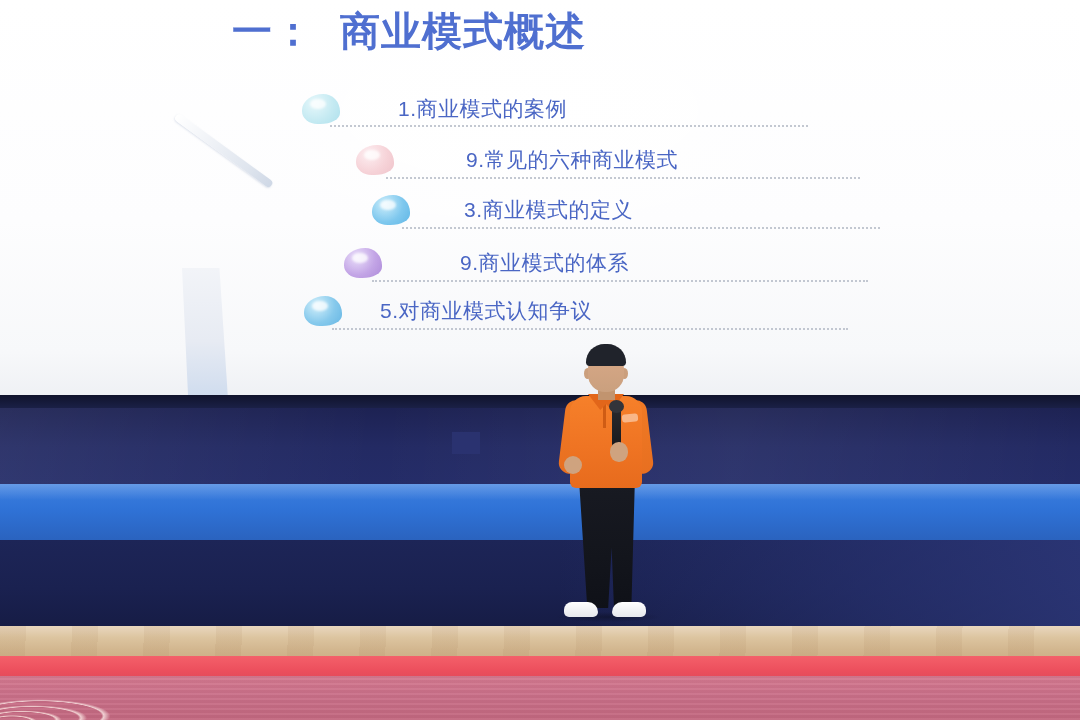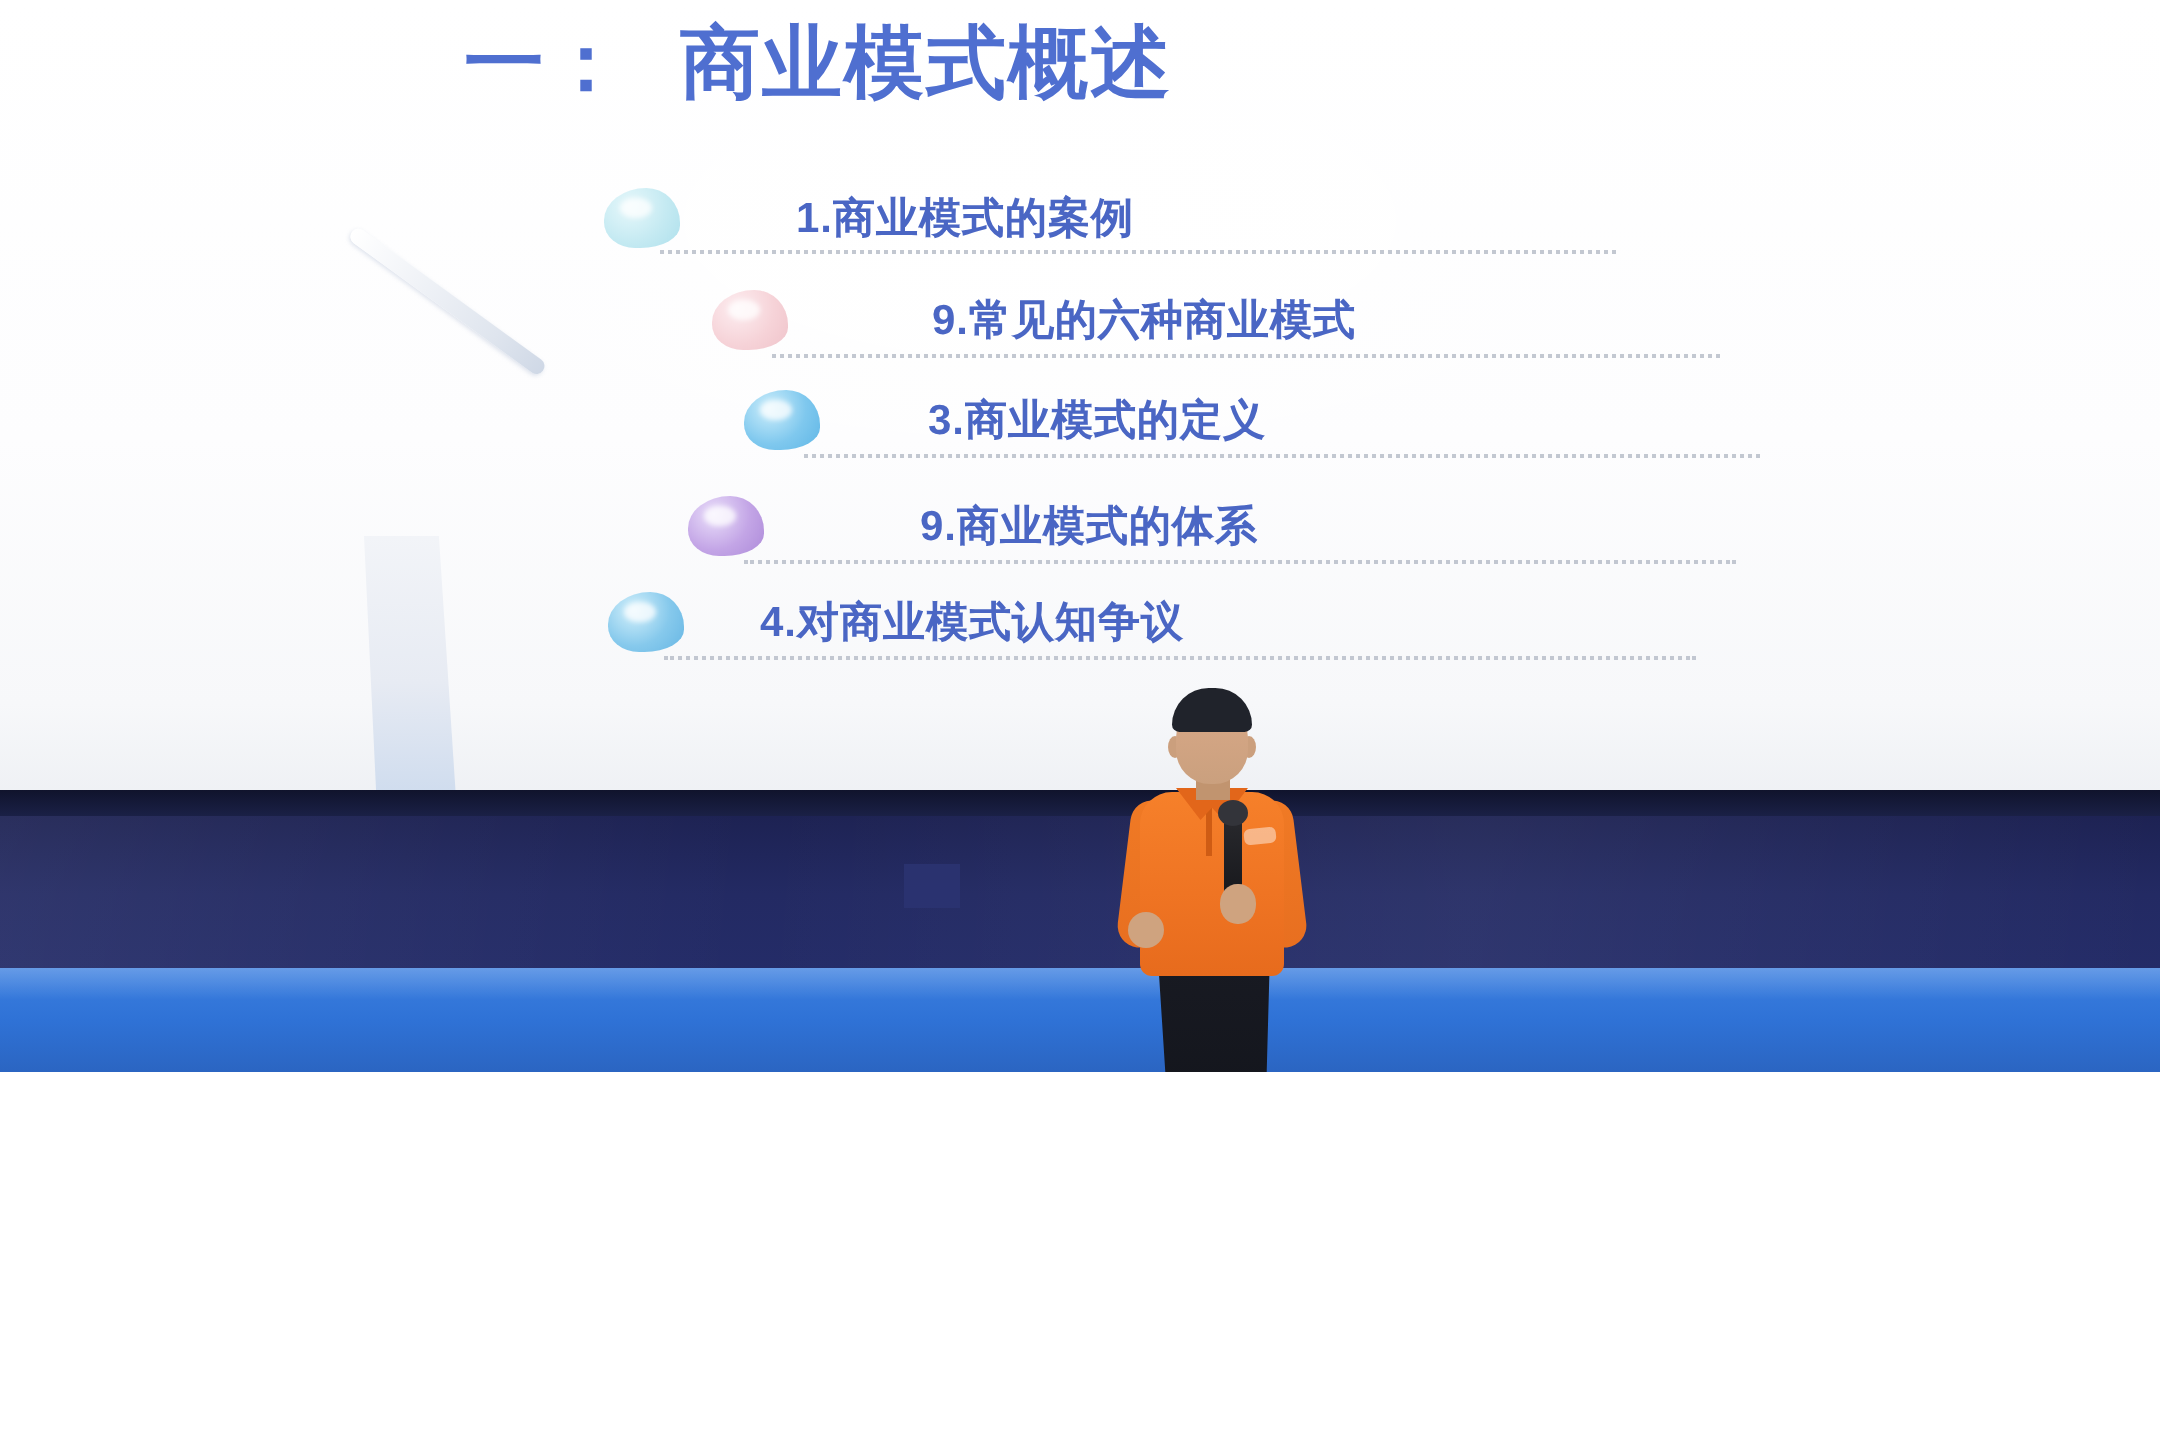--- a/index.html
+++ b/index.html
@@ -1,19 +1,19 @@
 <!DOCTYPE html>
 <html><head>
 <meta charset="utf-8">
 <style>
   html,body{margin:0;padding:0;}
   body{width:1080px;height:720px;overflow:hidden;background:#fff;
        font-family:"Liberation Sans","DejaVu Sans",sans-serif;}
 
-  #stage{position:relative;width:1080px;height:536px;overflow:hidden;background:#fde047;}
+  #stage{position:relative;width:1080px;height:720px;overflow:hidden;background:#fde047;}
 
   
   .screen{
     position:absolute;left:0;top:0;width:1080px;height:400px;
     background:linear-gradient(180deg,#ffffff 0%,#fdfdfe 55%,#f7f8fa 88%,#eef0f4 100%);
   }
   .screen-glow{
     position:absolute;left:140px;top:-40px;width:760px;height:300px;
     background:radial-gradient(ellipse at center,rgba(255,255,255,.95) 0%,rgba(255,255,255,0) 70%);
     pointer-events:none;
@@ -50,21 +50,21 @@
     position:absolute;left:0;top:2px;width:38px;height:30px;
     border-radius:60% 48% 56% 44% / 58% 62% 40% 46%;
     filter:blur(.3px);
   }
   .blob:after{
     content:"";position:absolute;left:22%;top:16%;width:40%;height:34%;
     border-radius:50%;background:rgba(255,255,255,.75);filter:blur(1.2px);
   }
   .bullet-label{
     position:absolute;top:0;left:0;white-space:nowrap;
-    font-size:21px;font-weight:bold;color:#4a66c4;letter-spacing:.5px;
+    font-size:21px;font-weight:normal;color:#4a66c4;letter-spacing:.5px;
     text-shadow:0 0 1px rgba(255,255,255,.8);
   }
   .dotline{
     position:absolute;height:0;border-top:2px dotted #b9bfca;opacity:.85;
   }
 
   
   .wall-dark{
     position:absolute;left:0;top:395px;width:1080px;height:14px;
     background:linear-gradient(180deg,#10132c 0%,#1b2148 100%);
@@ -214,21 +214,21 @@
     </div>
 
     <div class="bullet-row" style="left:344px;top:246px;">
       <div class="blob" style="background:radial-gradient(circle at 34% 30%,#eadffa 0%,#c3a5e6 55%,#ad8ad9 100%);"></div>
       <div class="bullet-label" style="left:116px;top:3px;">9.商业模式的体系</div>
       <div class="dotline" style="left:28px;top:34px;width:496px;"></div>
     </div>
 
     <div class="bullet-row" style="left:304px;top:294px;">
       <div class="blob" style="background:radial-gradient(circle at 34% 30%,#d3f0fb 0%,#86c9ec 55%,#66b6e4 100%);"></div>
-      <div class="bullet-label" style="left:76px;top:3px;">4.对商业模式认知争议</div>
+      <div class="bullet-label" style="left:76px;top:3px;">5.对商业模式认知争议</div>
       <div class="dotline" style="left:28px;top:34px;width:516px;"></div>
     </div>
   </div>
 
   <div class="wall-dark"></div>
   <div class="wall-navy">
     <div class="sheen"></div>
   </div>
   <div class="wall-panel"></div>
 

